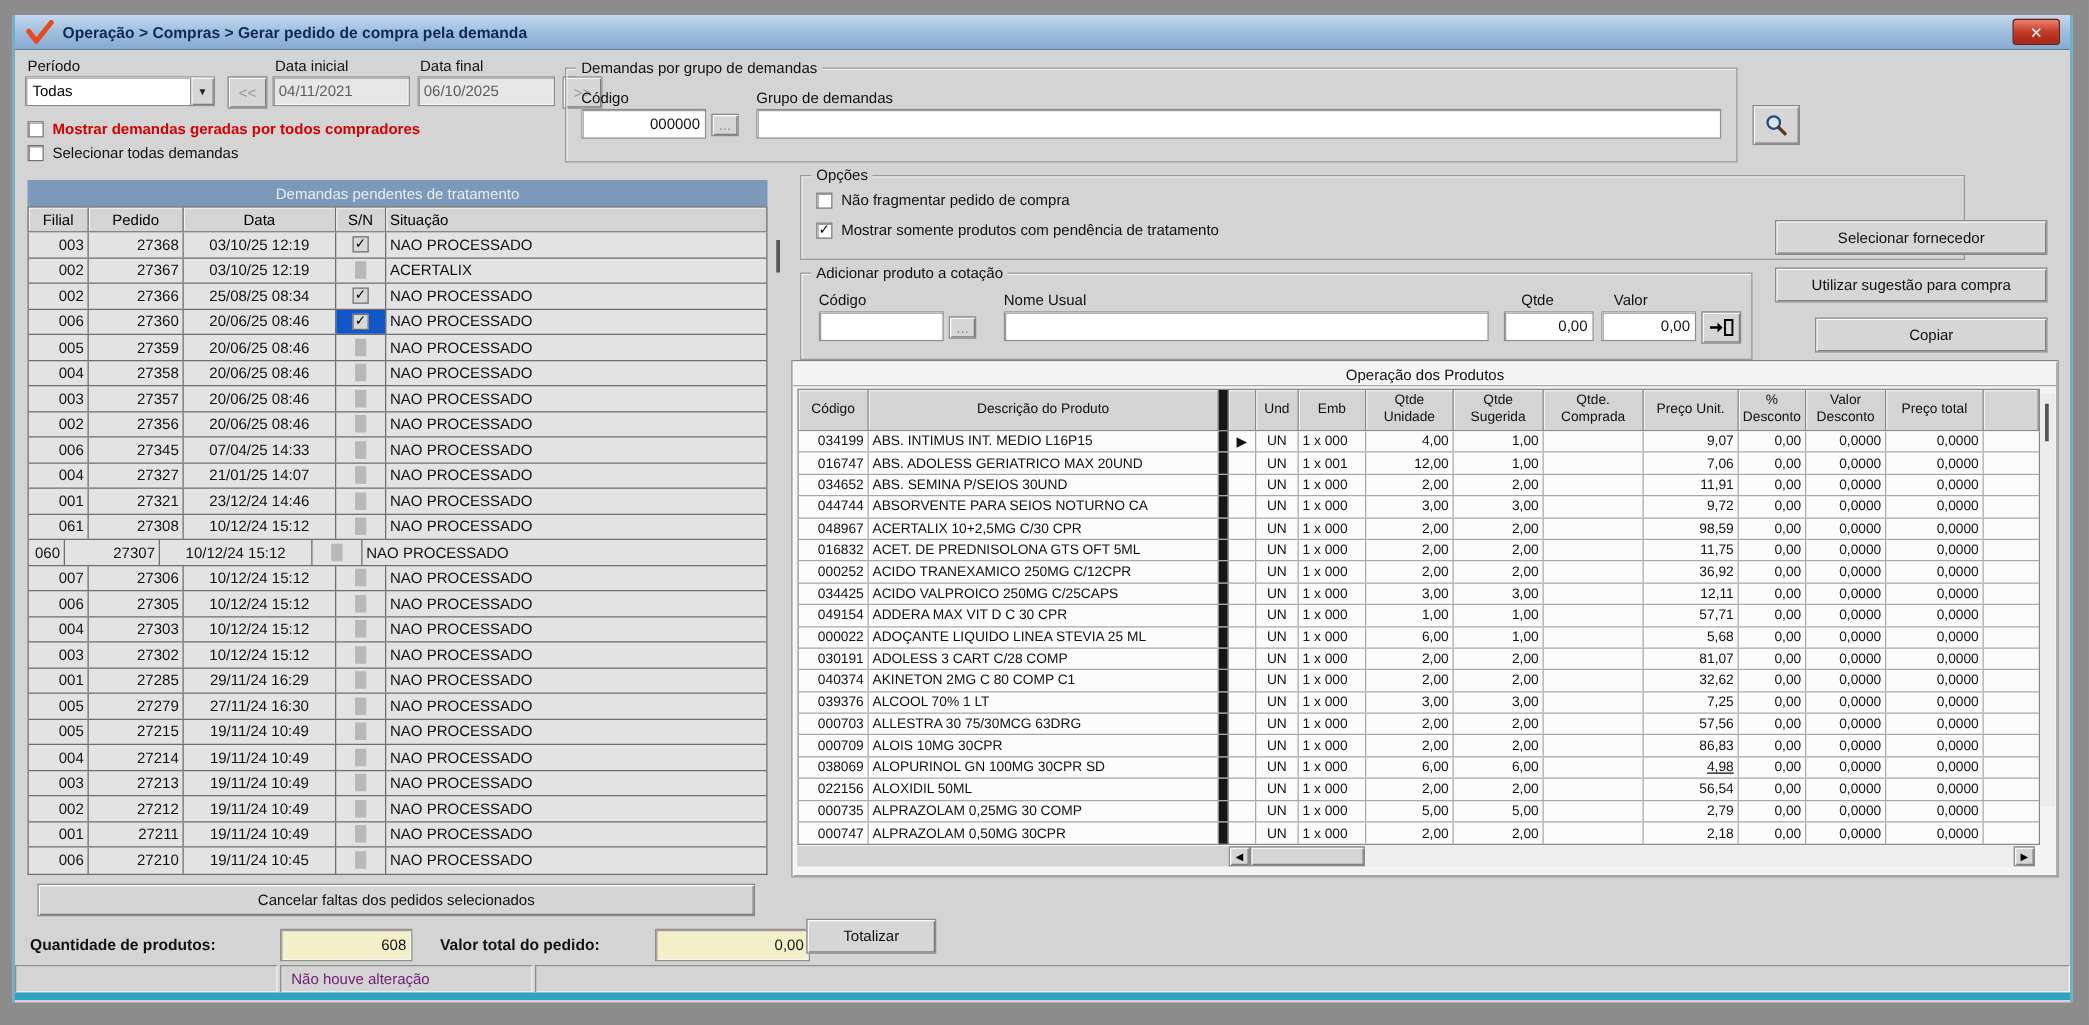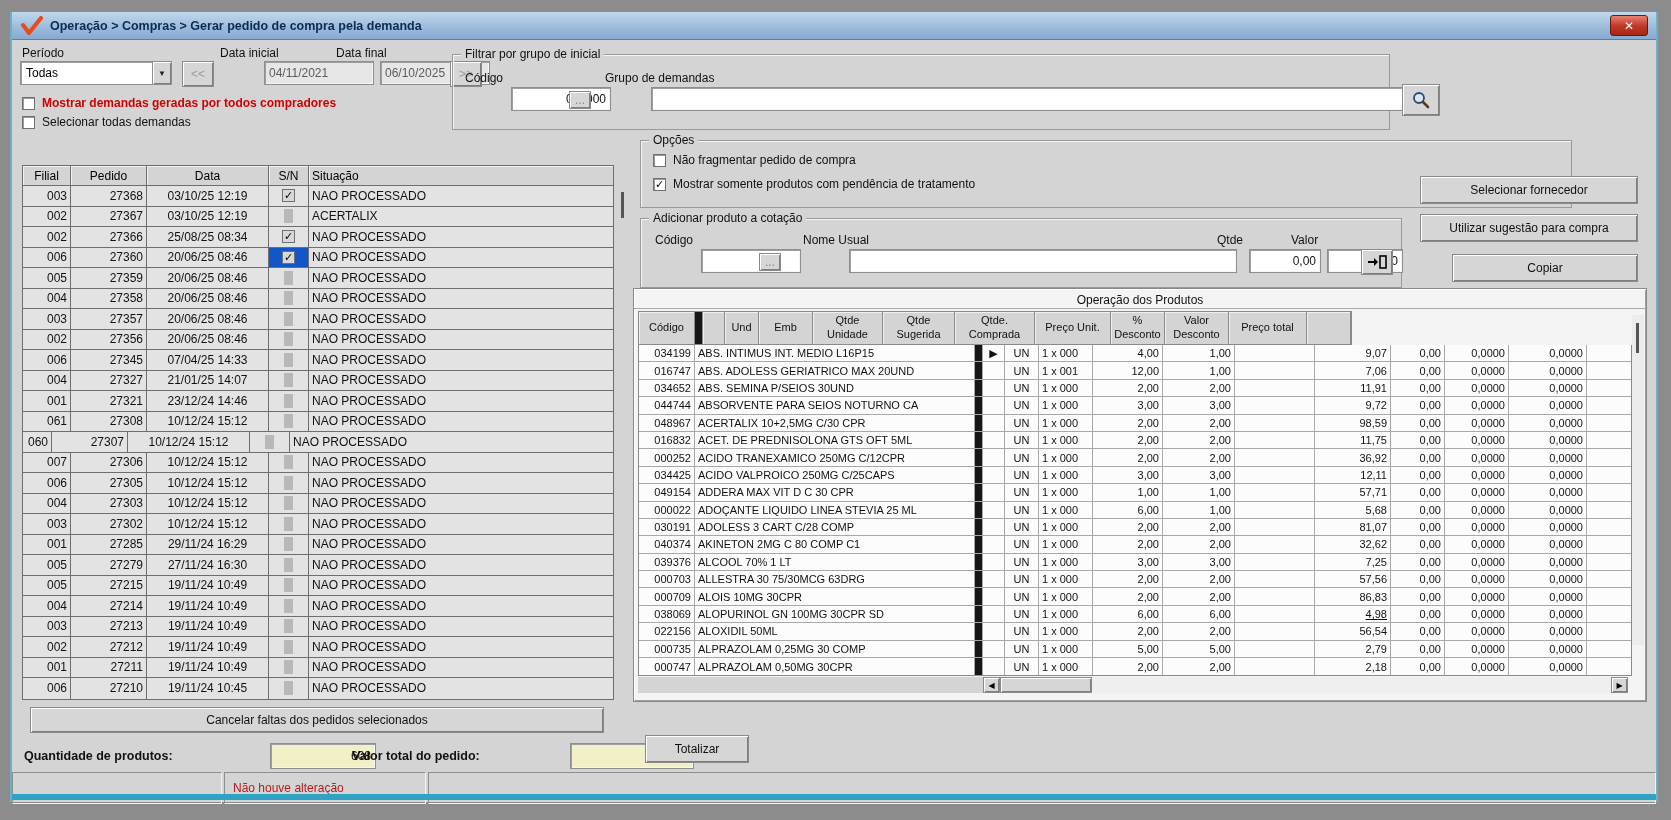--- a/index.html
+++ b/index.html
@@ -16,21 +16,21 @@
   .closebtn { position:absolute; right:8px; top:3px; width:38px; height:21px; border-radius:3px;
               background:linear-gradient(#e9826f,#c23b2a 50%,#a82415); border:1px solid #6e180c;
               color:#fff; font-weight:bold; font-size:12px; display:flex; align-items:center; justify-content:center; }
   .client { position:absolute; left:0; top:28px; width:1644px; height:760px; background:#d4d4d4; }
 
   .lbl { position:absolute; font-size:12px; color:#111; }
   .lbl.b { font-weight:bold; }
   .lbl.red { color:#d40000; font-weight:bold; }
   .fld { position:absolute; background:#fff; border:1px solid #8e8e8e;
          box-shadow:inset 1px 1px 0 #9f9f9f, inset -1px -1px 0 #f6f6f6;
-         font-size:12px; display:flex; align-items:center; padding:0 4px; color:#111;margin-left:46px; }
+         font-size:12px; display:flex; align-items:center; padding:0 4px; color:#111; }
   .fld.dis { background:#e6e6e6; color:#5c5c5c; }
   .fld.yellow { background:#f2f0c8; font-weight:normal; }
   .fld.ar { justify-content:flex-end; }
   .btn { position:absolute; background:#d6d6d6; border:1px solid #8a8a8a;
          box-shadow:inset 1px 1px 0 #ffffff, inset -1px -1px 0 #7e7e7e;
          font-size:12px; color:#111; display:flex; align-items:center; justify-content:center; cursor:default; }
   .btn.gray { color:#9a9a9a; }
   .grp { position:absolute; border:1px solid #9a9a9a; box-shadow:inset 1px 1px 0 rgba(255,255,255,.75); }
   .grp > .legend { position:absolute; top:-8px; left:8px; background:#d4d4d4; padding:0 4px; font-size:12px; color:#111; }
   .chkbox { position:absolute; width:13px; height:13px; background:#fff; border:1px solid #707070;
@@ -86,22 +86,22 @@
   .hs-blank { width:345px; height:16px; background:#d4d4d4; }
   .hs-btn { width:17px; height:16px; background:#d6d6d6; border:1px solid #8a8a8a;
             box-shadow:inset 1px 1px 0 #fff, inset -1px -1px 0 #7e7e7e; font-size:8px; color:#000;
             display:flex; align-items:center; justify-content:center; }
   .hs-thumb { width:92px; height:16px; background:#d6d6d6; border:1px solid #8a8a8a;
               box-shadow:inset 1px 1px 0 #fff, inset -1px -1px 0 #7e7e7e; }
   .hs-track { flex:1; background:#efefef; }
 
   
   .statusbar { position:absolute; left:0; top:732px; width:1644px; height:22px; background:#d4d4d4; display:flex; }
-  .statusbar .seg { height:32px; border:1px solid; border-color:#8e8e8e #f4f4f4 #f4f4f4 #8e8e8e; margin-right:2px;
-                    font-size:12px; color:#b91c1c; display:flex; align-items:center; padding:0 8px; }
+  .statusbar .seg { height:22px; border:1px solid; border-color:#8e8e8e #f4f4f4 #f4f4f4 #8e8e8e; margin-right:2px;
+                    font-size:12px; color:#701a75; display:flex; align-items:center; padding:0 8px; }
   .teal { position:absolute; left:0; top:754px; width:1644px; height:6px; background:#2fa3c3; }
   svg { display:block; }
 </style>
 </head>
 <body>
 
 <div id="canvas">
   <div class="win">
 
     <div class="titlebar">
@@ -125,34 +125,35 @@
       <div class="lbl" style="left:324px;top:6px">Data final</div>
       <div class="fld dis" style="left:322px;top:21px;width:110px;height:24px">06/10/2025</div>
       <div class="btn gray" style="left:438px;top:21px;width:32px;height:26px">&gt;&gt;</div>
 
       <div class="chkbox" style="left:10px;top:57px"></div>
       <div class="lbl red" style="left:30px;top:56px">Mostrar demandas geradas por todos compradores</div>
       <div class="chkbox" style="left:10px;top:76px"></div>
       <div class="lbl" style="left:30px;top:75px">Selecionar todas demandas</div>
 
       <div class="grp" style="left:440px;top:14px;width:938px;height:76px">
-        <div class="legend">Filtrar por grupo de inicial</div>
+        <div class="legend">Demandas por grupo de demandas</div>
         <div class="lbl" style="left:12px;top:16px">Código</div>
         <div class="fld ar" style="left:12px;top:32px;width:100px;height:24px">000000</div>
         <div class="btn" style="left:116px;top:36px;width:22px;height:18px;color:#8a8a8a">...</div>
         <div class="lbl" style="left:152px;top:16px">Grupo de demandas</div>
         <div class="fld" style="left:152px;top:32px;width:772px;height:24px"></div>
       </div>
       <div class="btn" style="left:1390px;top:44px;width:38px;height:32px">
         <svg width="20" height="20" viewBox="0 0 20 20">
           <circle cx="8" cy="8" r="5" fill="#d8e6f2" stroke="#2a4a7a" stroke-width="1.8"></circle>
           <line x1="12" y1="12" x2="17" y2="17" stroke="#5a3a1a" stroke-width="2.6" stroke-linecap="round"></line>
         </svg>
       </div>
 
+      <div class="dt-title">Demandas pendentes de tratamento</div>
       <div class="dt-head" id="demands-head">
           <div class="a-c" style="width: 48px;">Filial</div>
           <div class="a-c" style="width: 76px;">Pedido</div>
           <div class="a-c" style="width: 122px;">Data</div>
           <div class="a-c" style="width: 40px;">S/N</div>
           <div class="a-l" style="width: 304px;">Situação</div>
         </div>
       <div class="dt-body" id="demands-body">
           <div class="drow">
             <div class="a-r" style="width: 48px;">003</div>
@@ -419,20 +420,21 @@
       </div>
 
       <div class="btn" style="left:1408px;top:136px;width:218px;height:28px">Selecionar fornecedor</div>
       <div class="btn" style="left:1408px;top:174px;width:218px;height:28px">Utilizar sugestão para compra</div>
       <div class="btn" style="left:1440px;top:214px;width:186px;height:28px">Copiar</div>
 
       <div class="ppanel">
         <div class="ptitle">Operação dos Produtos</div>
         <div class="pt-head" id="products-head">
             <div class="a-c" style="width: 56px;">Código</div>
+            <div class="a-c" style="width: 280px;">Descrição do Produto</div>
             <div class="pdiv" style="width: 8px;"></div>
             <div class="a-c" style="width: 22px;"></div>
             <div class="a-c" style="width: 34px;">Und</div>
             <div class="a-c" style="width: 54px;">Emb</div>
             <div class="a-c" style="width: 70px;">Qtde
 Unidade</div>
             <div class="a-c" style="width: 72px;">Qtde
 Sugerida</div>
             <div class="a-c" style="width: 80px;">Qtde.
 Comprada</div>

